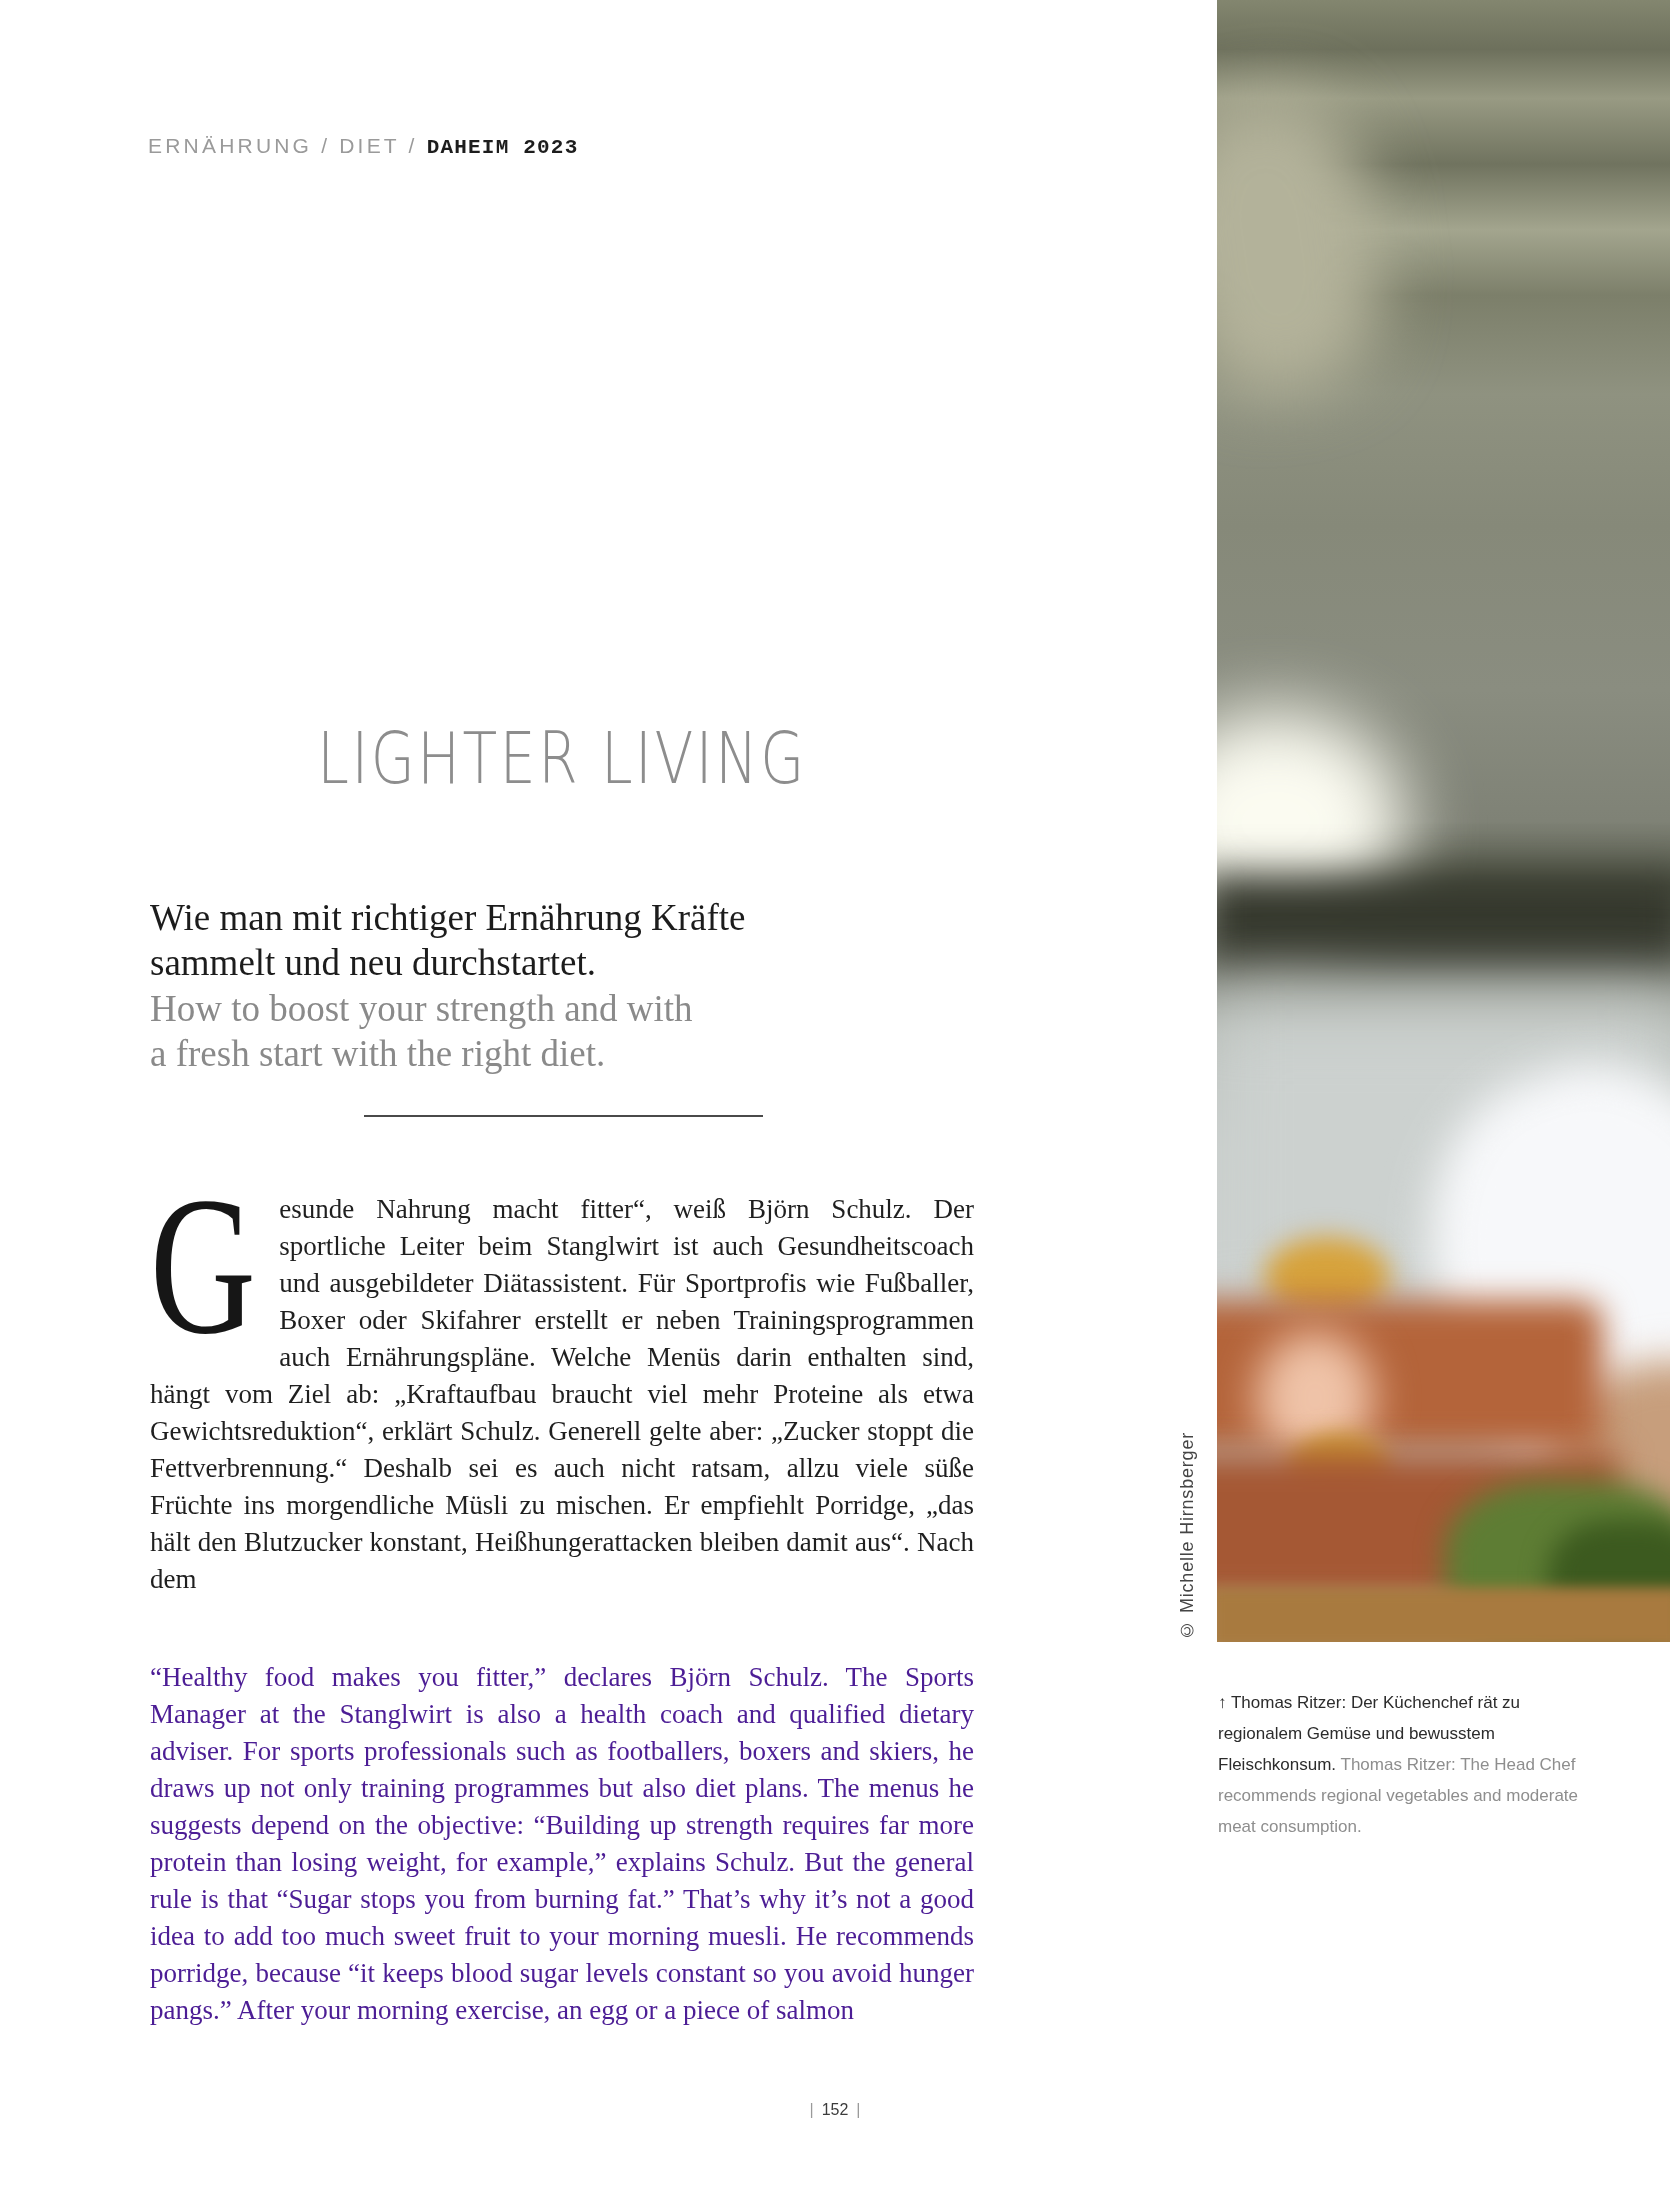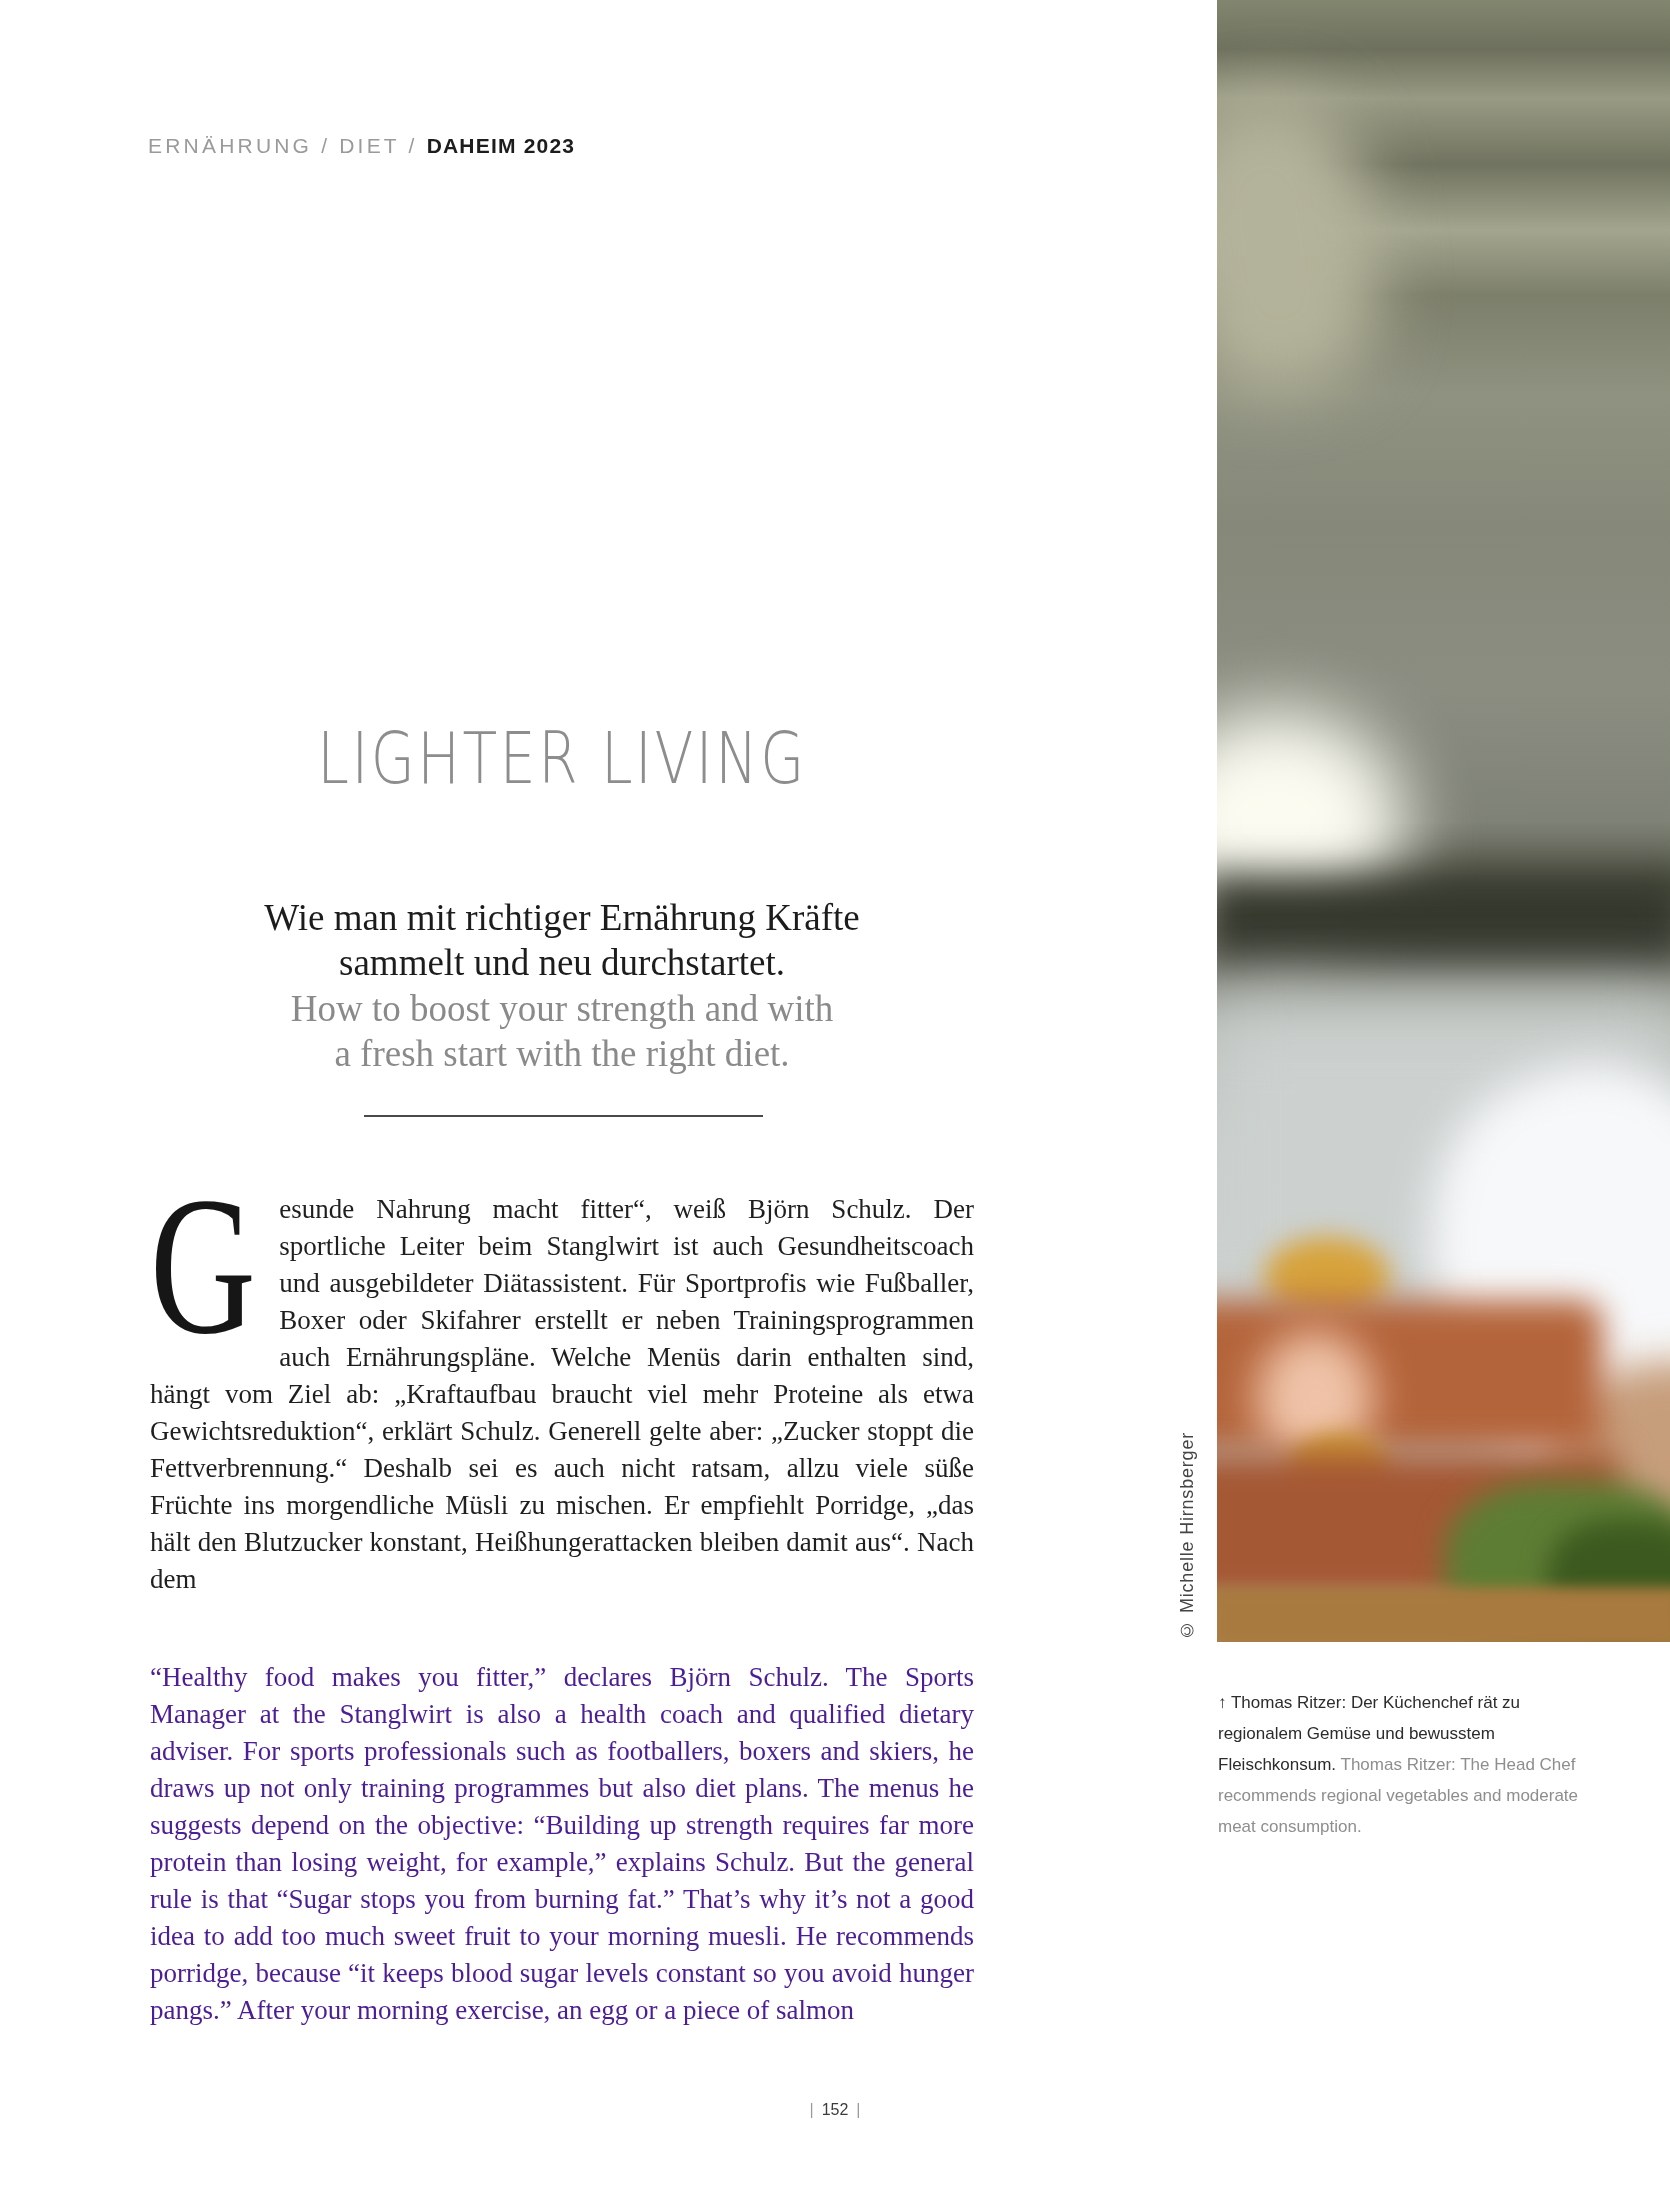--- a/index.html
+++ b/index.html
@@ -6,32 +6,32 @@
   .page{
     position:relative;width:1670px;height:2205px;background:#ffffff;
     overflow:hidden;font-family:"Liberation Serif","DejaVu Serif",serif;
   }
   
   .header{
     position:absolute;left:148px;top:134px;white-space:nowrap;
     font-family:"Liberation Sans","DejaVu Sans",sans-serif;
     font-size:21px;color:#9a9a9a;letter-spacing:3.2px;
   }
-  .header .issue{color:#1d1d1d;font-weight:bold;letter-spacing:1.2px;}
+  .header .issue{color:#1d1d1d;font-weight:bold;letter-spacing:1.2px;font-family:Liberation Mono, monospace;}
   
   .title{position:absolute;left:150px;top:392px;width:824px;text-align:center;color:#161616;}
   .title-line{font-size:165px;line-height:162px;white-space:nowrap;transform:scaleX(.93);transform-origin:center;}
   .subtitle{
     position:absolute;left:150px;top:721px;width:824px;text-align:center;
     font-family:"DejaVu Sans","Liberation Sans",sans-serif;font-weight:200;
     font-size:71px;line-height:76px;color:#8d8d8d;letter-spacing:3.2px;
     transform:scaleX(.8);transform-origin:center;white-space:nowrap;
   }
   
-  .standfirst{position:absolute;left:150px;width:824px;text-align:center;font-size:37px;line-height:45px;}
+  .standfirst{position:absolute;left:150px;width:824px;text-align:left;font-size:37px;line-height:45px;}
   .standfirst.de{top:895px;color:#1c1c1c;}
   .standfirst.en{top:986px;color:#8a8a8a;}
   .divider{position:absolute;left:364px;top:1115px;width:399px;height:1.6px;background:#4a4a4a;}
   
   .body-copy{
     position:absolute;left:150px;width:824px;
     font-size:27px;line-height:37px;text-align:justify;margin:0;
     hyphens:auto;-webkit-hyphens:auto;
   }
   .body-copy.de{top:1191px;color:#1f1f1f;}

